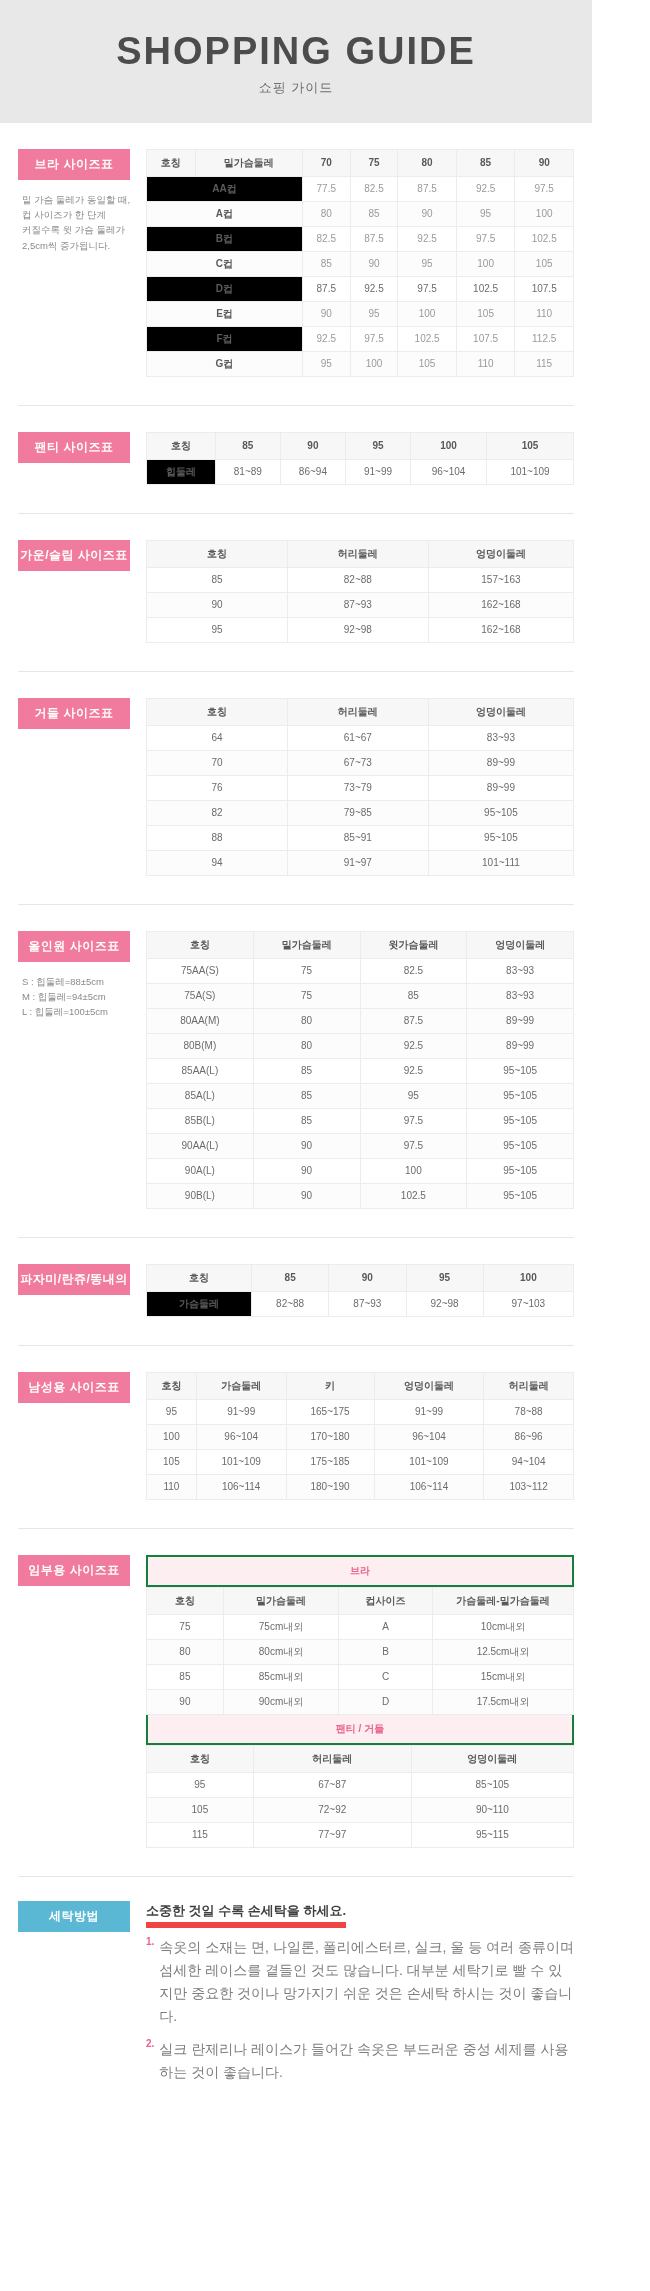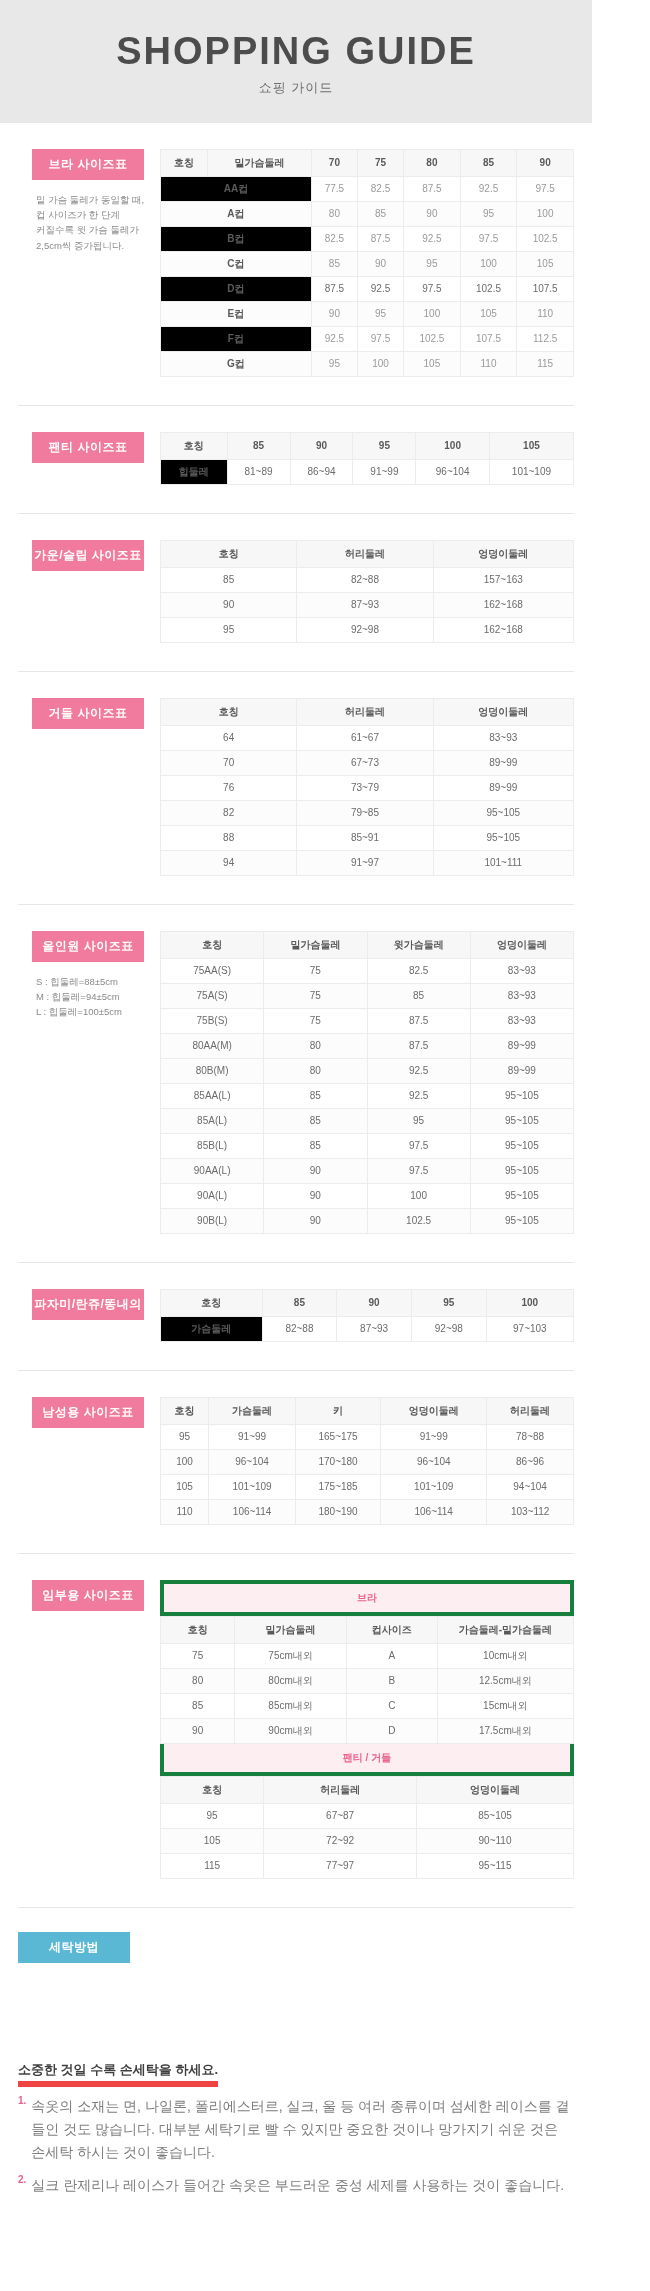--- a/index.html
+++ b/index.html
@@ -34,21 +34,20 @@
     letter-spacing: 1px;
   }
 
   .body-wrap { padding: 0 18px; }
 
   
   .section {
     display: flex;
     align-items: flex-start;
     padding: 26px 0 10px 0;
-    margin-left: 14px;
   }
   .sec-left {
     width: 128px;
     flex: 0 0 128px;
     padding-right: 10px;
   }
   .tag {
     display: inline-block;
     background: #f17b9e;
     color: #fff;
@@ -98,36 +97,35 @@
   }
   table.sz tr.alt td { background: #fcfcfc; }
   table.sz td.gray { color: #9a9a9a; }
   .band {
     background: #fdeef2;
     color: #e8628d;
     font-weight: bold;
     text-align: center;
     padding: 7px 2px;
     font-size: 10px;
-    border: 4px solid #15803d;
+    border: 2px solid #15803d;
   }
 
   
   .divider {
     height: 1px;
     background: #e6e6e6;
     margin: 18px 0 0 0;
   }
 
   
   .wash {
     display: flex;
     align-items: flex-start;
     padding: 24px 0 30px 0;
-    flex-direction: column;
   }
   .wash-right { flex: 1 1 auto; }
   .wash-title {
     font-size: 13px;
     font-weight: bold;
     color: #3f3f3f;
     margin-bottom: 8px;
     border-bottom: 6px solid #ef4444;
     display: inline-block;
     padding-bottom: 2px;
@@ -385,26 +383,20 @@
             <tr>
               <td>75AA(S)</td>
               <td>75</td>
               <td>82.5</td>
               <td>83~93</td>
             </tr>
             <tr class="alt">
               <td>75A(S)</td>
               <td>75</td>
               <td>85</td>
-              <td>83~93</td>
-            </tr>
-            <tr>
-              <td>75B(S)</td>
-              <td>75</td>
-              <td>87.5</td>
               <td>83~93</td>
             </tr>
             <tr class="alt">
               <td>80AA(M)</td>
               <td>80</td>
               <td>87.5</td>
               <td>89~99</td>
             </tr>
             <tr class="alt">
               <td>80B(M)</td>

